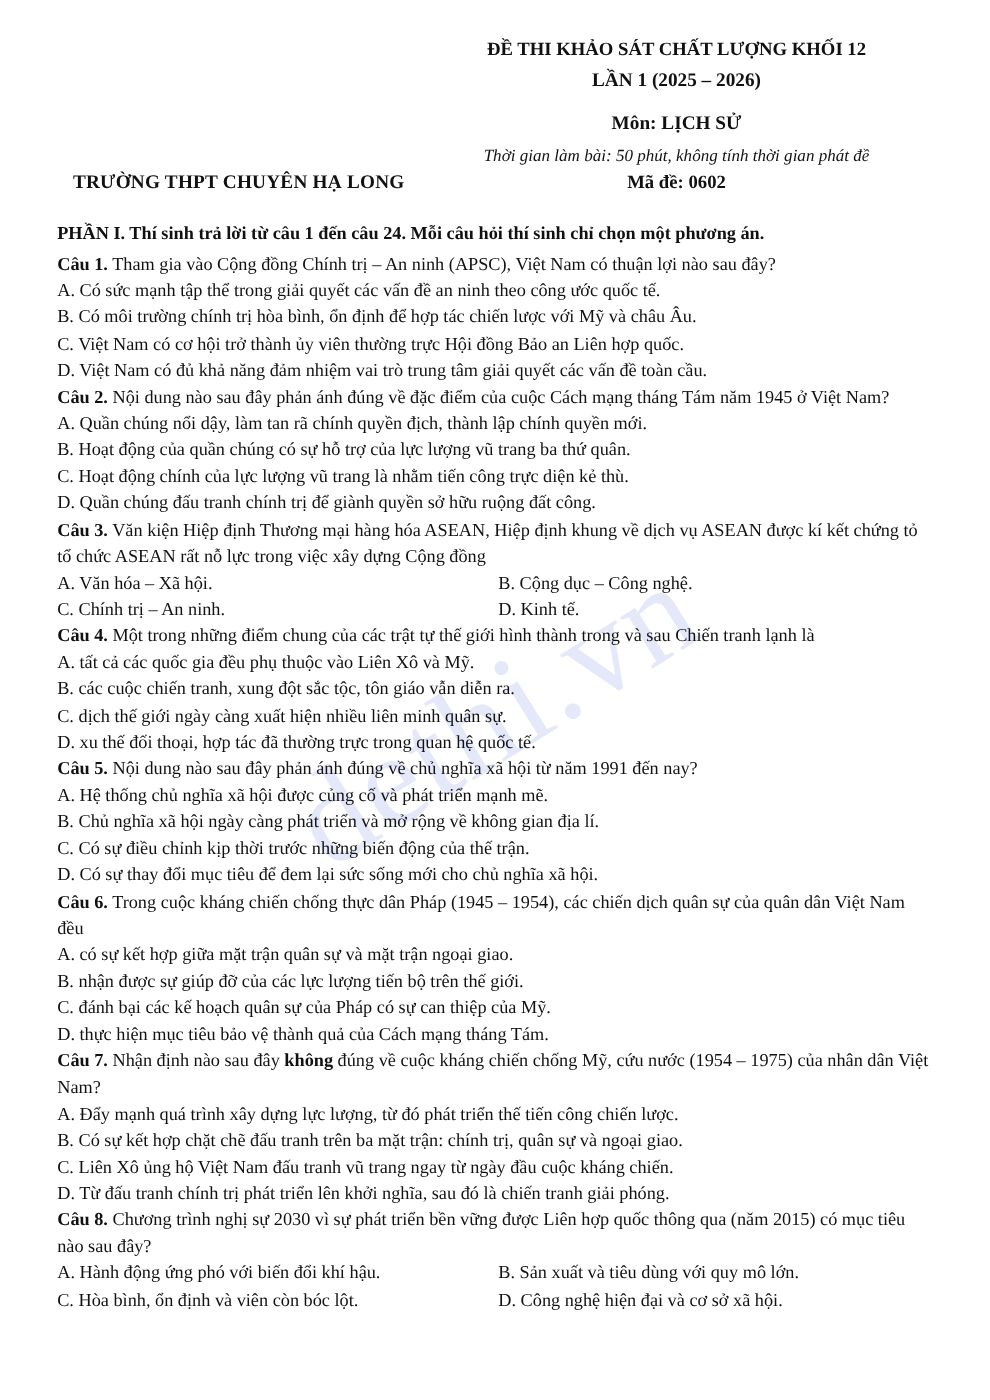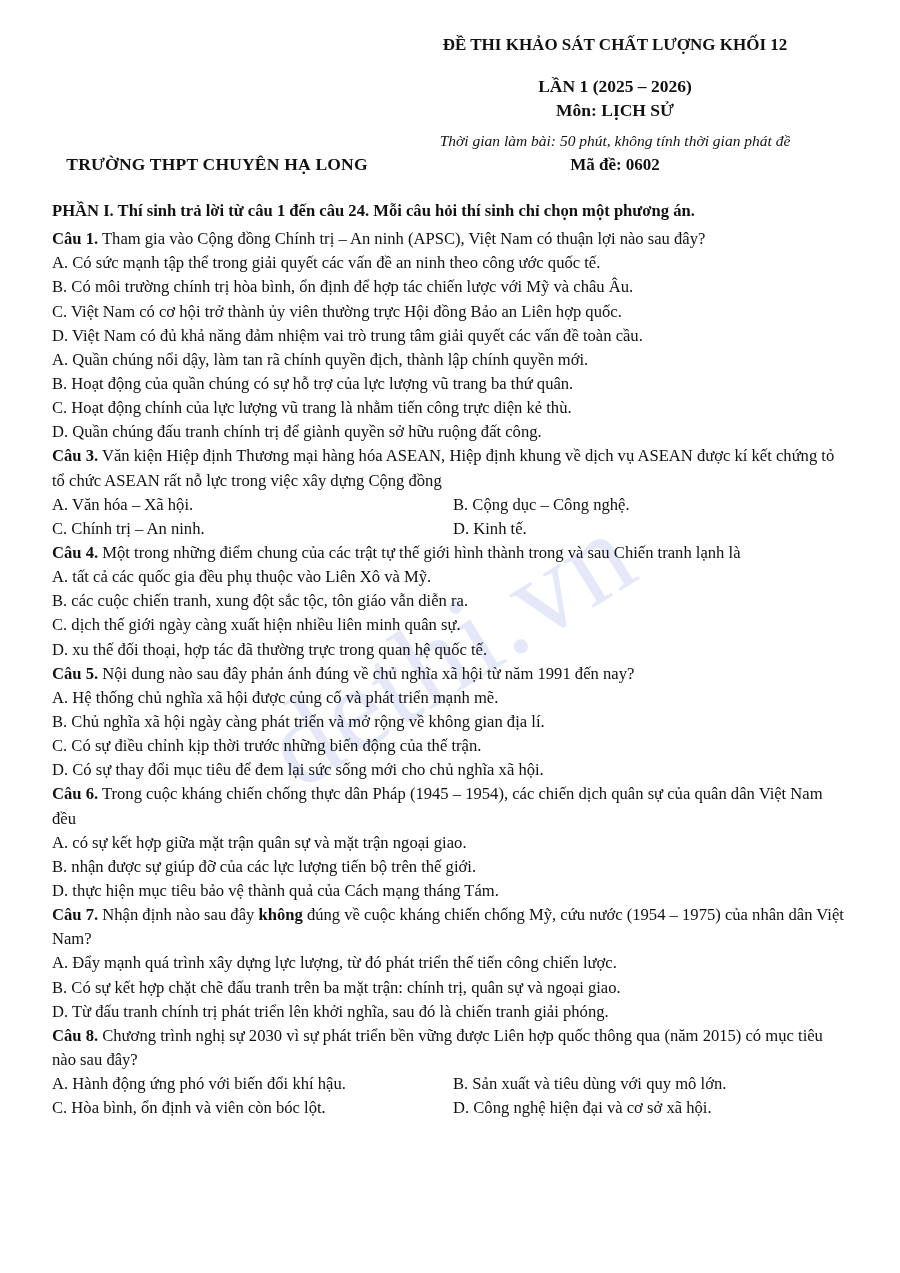--- a/index.html
+++ b/index.html
@@ -67,26 +67,26 @@
     flex: 1;
     text-align: center;
   }
   .exam-title {
     font-weight: bold;
     font-size: 17px;
   }
   .exam-round {
     font-weight: bold;
     font-size: 17.5px;
-    margin-top: 21px;
+    margin-top: 7px;
   }
   .exam-subject {
     font-weight: bold;
     font-size: 17.5px;
-    margin-top: 3px;
+    margin-top: 18px;
   }
   .exam-time {
     font-style: italic;
     font-size: 15.5px;
     margin-top: 11px;
   }
   .exam-code {
     font-weight: bold;
     font-size: 17px;
     margin-top: 5px;
@@ -158,20 +158,23 @@
         <div class="q-stem">
           <span class="q-num">Câu 1.</span><span> Tham gia vào Cộng đồng Chính trị – An ninh (APSC), Việt Nam có thuận lợi nào sau đây?</span>
         </div>
         <div class="opt">A. Có sức mạnh tập thể trong giải quyết các vấn đề an ninh theo công ước quốc tế.</div>
         <div class="opt">B. Có môi trường chính trị hòa bình, ổn định để hợp tác chiến lược với Mỹ và châu Âu.</div>
         <div class="opt">C. Việt Nam có cơ hội trở thành ủy viên thường trực Hội đồng Bảo an Liên hợp quốc.</div>
         <div class="opt">D. Việt Nam có đủ khả năng đảm nhiệm vai trò trung tâm giải quyết các vấn đề toàn cầu.</div>
       </div>
 
       <div class="question">
+        <div class="q-stem">
+          <span class="q-num">Câu 2.</span><span> Nội dung nào sau đây phản ánh đúng về đặc điểm của cuộc Cách mạng tháng Tám năm 1945 ở Việt Nam?</span>
+        </div>
         <div class="opt">A. Quần chúng nổi dậy, làm tan rã chính quyền địch, thành lập chính quyền mới.</div>
         <div class="opt">B. Hoạt động của quần chúng có sự hỗ trợ của lực lượng vũ trang ba thứ quân.</div>
         <div class="opt">C. Hoạt động chính của lực lượng vũ trang là nhằm tiến công trực diện kẻ thù.</div>
         <div class="opt">D. Quần chúng đấu tranh chính trị để giành quyền sở hữu ruộng đất công.</div>
       </div>
 
       <div class="question">
         <div class="q-stem">
           <span class="q-num">Câu 3.</span><span> Văn kiện Hiệp định Thương mại hàng hóa ASEAN, Hiệp định khung về dịch vụ ASEAN được kí kết chứng tỏ tổ chức ASEAN rất nỗ lực trong việc xây dựng Cộng đồng</span>
         </div>
@@ -204,29 +207,31 @@
         <div class="opt">C. Có sự điều chỉnh kịp thời trước những biến động của thế trận.</div>
         <div class="opt">D. Có sự thay đổi mục tiêu để đem lại sức sống mới cho chủ nghĩa xã hội.</div>
       </div>
 
       <div class="question">
         <div class="q-stem">
           <span class="q-num">Câu 6.</span><span> Trong cuộc kháng chiến chống thực dân Pháp (1945 – 1954), các chiến dịch quân sự của quân dân Việt Nam đều</span>
         </div>
         <div class="opt">A. có sự kết hợp giữa mặt trận quân sự và mặt trận ngoại giao.</div>
         <div class="opt">B. nhận được sự giúp đỡ của các lực lượng tiến bộ trên thế giới.</div>
+        <div class="opt">C. đánh bại các kế hoạch quân sự của Pháp có sự can thiệp của Mỹ.</div>
         <div class="opt">D. thực hiện mục tiêu bảo vệ thành quả của Cách mạng tháng Tám.</div>
       </div>
 
       <div class="question">
         <div class="q-stem">
           <span class="q-num">Câu 7.</span><span> Nhận định nào sau đây </span><span class="bold">không</span><span> đúng về cuộc kháng chiến chống Mỹ, cứu nước (1954 – 1975) của nhân dân Việt Nam?</span>
         </div>
         <div class="opt">A. Đẩy mạnh quá trình xây dựng lực lượng, từ đó phát triển thế tiến công chiến lược.</div>
         <div class="opt">B. Có sự kết hợp chặt chẽ đấu tranh trên ba mặt trận: chính trị, quân sự và ngoại giao.</div>
+        <div class="opt">C. Liên Xô ủng hộ Việt Nam đấu tranh vũ trang ngay từ ngày đầu cuộc kháng chiến.</div>
         <div class="opt">D. Từ đấu tranh chính trị phát triển lên khởi nghĩa, sau đó là chiến tranh giải phóng.</div>
       </div>
 
       <div class="question">
         <div class="q-stem">
           <span class="q-num">Câu 8.</span><span> Chương trình nghị sự 2030 vì sự phát triển bền vững được Liên hợp quốc thông qua (năm 2015) có mục tiêu nào sau đây?</span>
         </div>
         <div class="opt-grid">
           <div class="opt-col">A. Hành động ứng phó với biến đổi khí hậu.</div>
           <div class="opt-col second">B. Sản xuất và tiêu dùng với quy mô lớn.</div>

